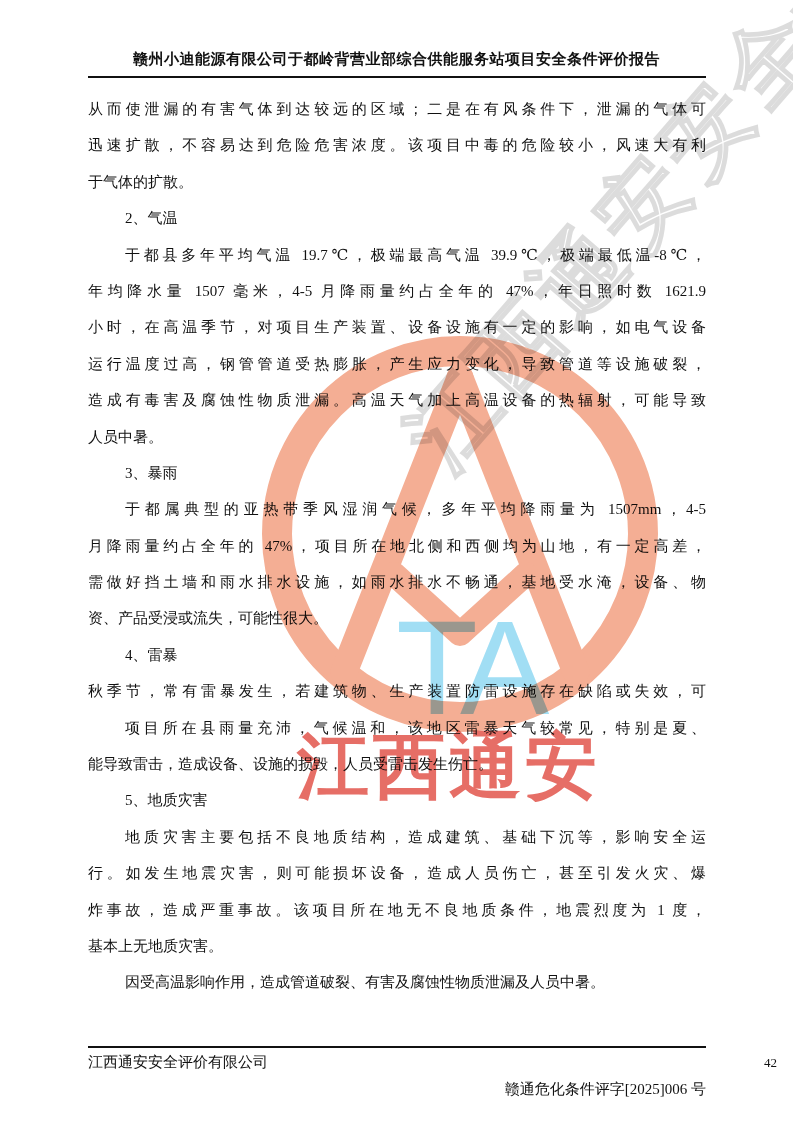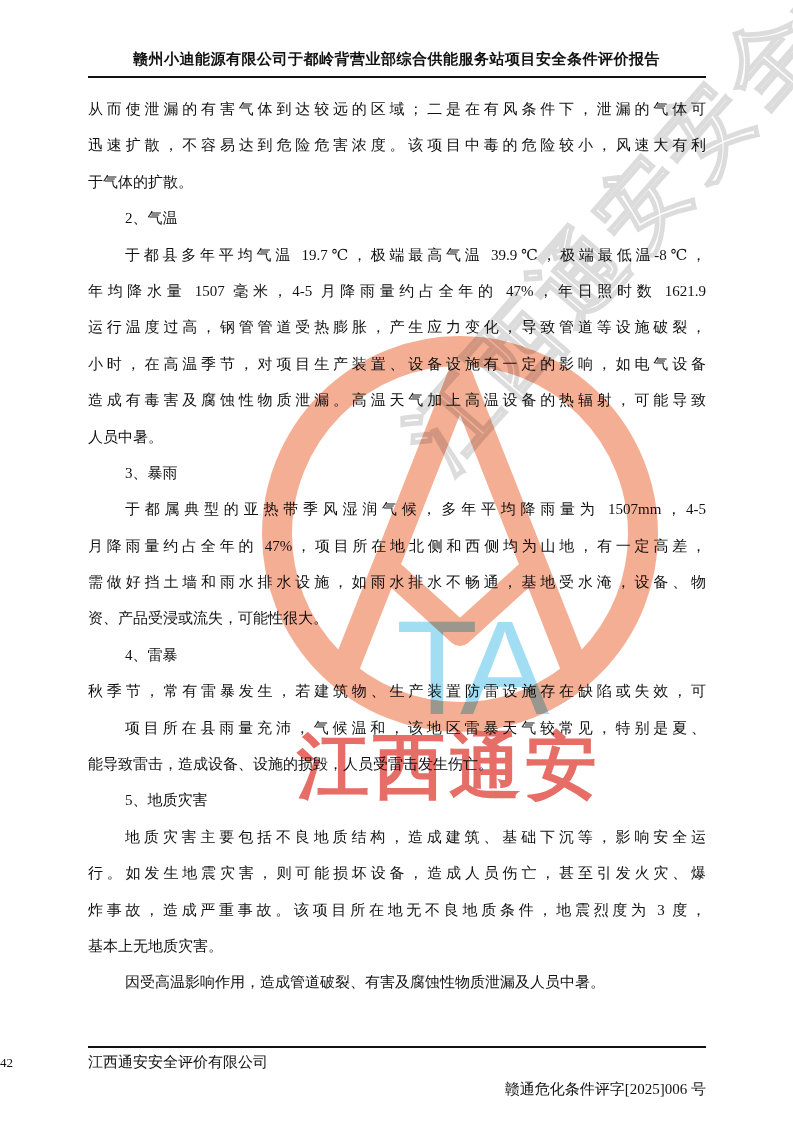--- a/index.html
+++ b/index.html
@@ -27,21 +27,21 @@
   .line.indent{padding-left:37px;}
   .line.fill{text-align:justify;text-align-last:justify;}
   
   .footer-rule{
     position:absolute;top:1046px;left:88px;width:618px;height:2px;background:#111;
   }
   .footer-left{
     position:absolute;top:1053px;left:88px;font-size:15px;color:#111;
   }
   .footer-center{
-    position:absolute;top:1055px;left:0;right:16px;text-align:left;font-size:13px;color:#111;
+    position:absolute;top:1055px;left:0;right:16px;text-align:right;font-size:13px;color:#111;
   }
   .footer-right{
     position:absolute;top:1053px;right:87px;font-size:15px;color:#111;margin-top:27px;
   }
   
   .wm{pointer-events:none;}
   .wm-diagonal{
     position:absolute;top:455px;left:425px;width:0;height:0;z-index:1;
   }
   .wm-diagonal span{
@@ -82,37 +82,37 @@
   <div class="header-rule"></div>
 
   <div class="doc-body">
 
   <div class="line fill">从而使泄漏的有害气体到达较远的区域；二是在有风条件下，泄漏的气体可</div>
       <div class="line fill">迅速扩散，不容易达到危险危害浓度。该项目中毒的危险较小，风速大有利</div>
       <div class="line">于气体的扩散。</div>
       <div class="line indent">2、气温</div>
       <div class="line indent fill">于都县多年平均气温 19.7℃，极端最高气温 39.9℃，极端最低温-8℃，</div>
       <div class="line fill">年均降水量 1507 毫米，4-5 月降雨量约占全年的 47%，年日照时数 1621.9</div>
+      <div class="line fill">小时，在高温季节，对项目生产装置、设备设施有一定的影响，如电气设备</div>
       <div class="line fill">运行温度过高，钢管管道受热膨胀，产生应力变化，导致管道等设施破裂，</div>
-      <div class="line fill">小时，在高温季节，对项目生产装置、设备设施有一定的影响，如电气设备</div>
       <div class="line fill">造成有毒害及腐蚀性物质泄漏。高温天气加上高温设备的热辐射，可能导致</div>
       <div class="line">人员中暑。</div>
       <div class="line indent">3、暴雨</div>
       <div class="line indent fill">于都属典型的亚热带季风湿润气候，多年平均降雨量为 1507mm，4-5</div>
       <div class="line fill">月降雨量约占全年的 47%，项目所在地北侧和西侧均为山地，有一定高差，</div>
       <div class="line fill">需做好挡土墙和雨水排水设施，如雨水排水不畅通，基地受水淹，设备、物</div>
       <div class="line">资、产品受浸或流失，可能性很大。</div>
       <div class="line indent">4、雷暴</div>
       <div class="line fill">秋季节，常有雷暴发生，若建筑物、生产装置防雷设施存在缺陷或失效，可</div>
       <div class="line indent fill">项目所在县雨量充沛，气候温和，该地区雷暴天气较常见，特别是夏、</div>
       <div class="line">能导致雷击，造成设备、设施的损毁，人员受雷击发生伤亡。</div>
       <div class="line indent">5、地质灾害</div>
       <div class="line indent fill">地质灾害主要包括不良地质结构，造成建筑、基础下沉等，影响安全运</div>
       <div class="line fill">行。如发生地震灾害，则可能损坏设备，造成人员伤亡，甚至引发火灾、爆</div>
-      <div class="line fill">炸事故，造成严重事故。该项目所在地无不良地质条件，地震烈度为 3 度，</div>
+      <div class="line fill">炸事故，造成严重事故。该项目所在地无不良地质条件，地震烈度为 1 度，</div>
       <div class="line">基本上无地质灾害。</div>
       <div class="line indent">因受高温影响作用，造成管道破裂、有害及腐蚀性物质泄漏及人员中暑。</div>
     </div>
 
   <div class="footer-rule"></div>
   <div class="footer-left">江西通安安全评价有限公司</div>
   <div class="footer-center">42</div>
   <div class="footer-right">赣通危化条件评字[2025]006 号</div>
 
   <svg class="wm wm-logo" viewBox="0 0 404 404" xmlns="http://www.w3.org/2000/svg">

